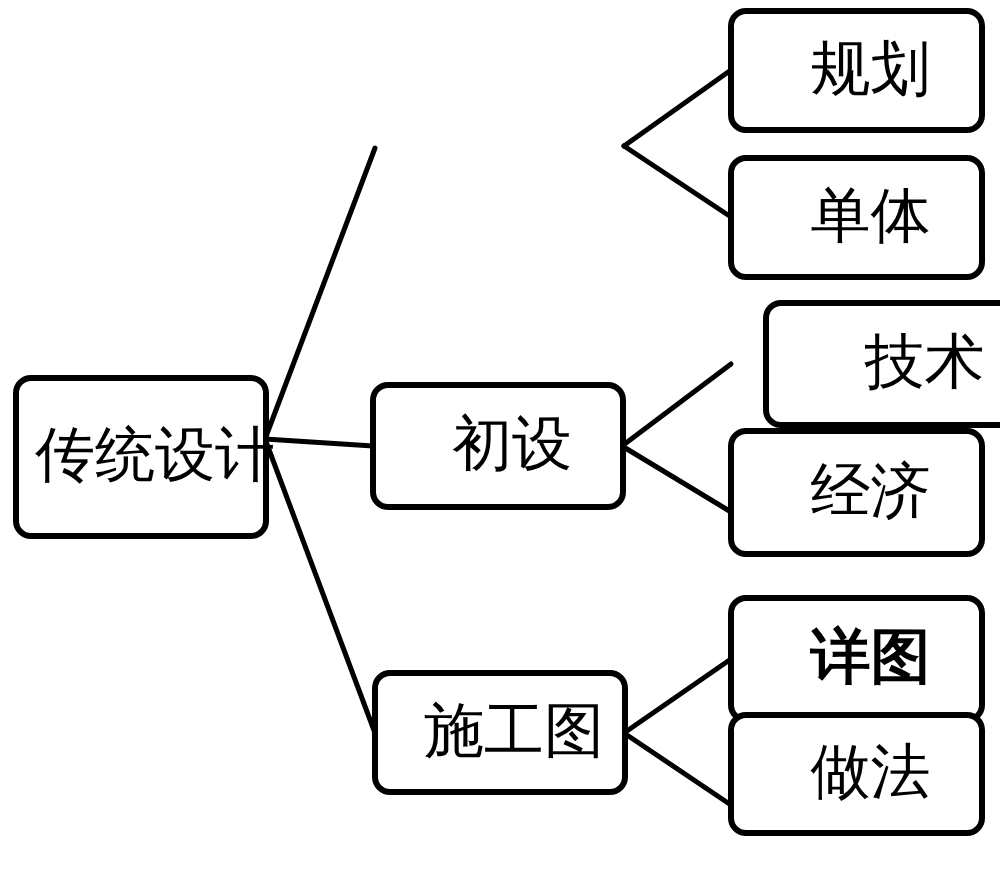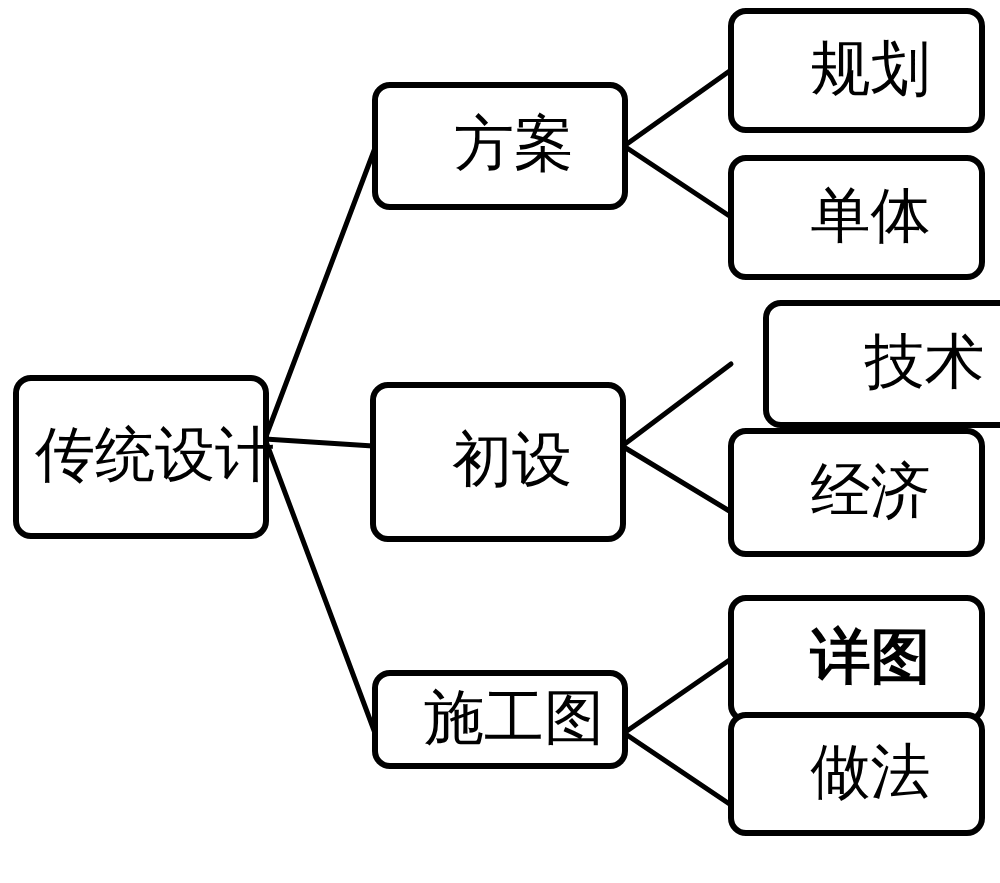--- a/index.html
+++ b/index.html
@@ -43,22 +43,22 @@
   .node .label {
     font-size: 60px;
     line-height: 1;
     color: #000000;
     white-space: nowrap;
     padding-bottom: 4px;
   }
   
   #node-root      { left: 13px;  top: 375px; width: 256px; height: 164px; }
   #node-branch-0  { left: 372px; top: 82px;  width: 256px; height: 128px; }
-  #node-branch-1  { left: 370px; top: 382px; width: 256px; height: 160px; }
-  #node-branch-2  { left: 372px; top: 670px; width: 256px; height: 99px; }
+  #node-branch-1  { left: 370px; top: 382px; width: 256px; height: 128px; }
+  #node-branch-2  { left: 372px; top: 670px; width: 256px; height: 125px; }
   #node-leaf-0-0  { left: 728px; top: 8px;   width: 257px; height: 125px; }
   #node-leaf-0-1  { left: 728px; top: 155px; width: 257px; height: 125px; }
   #node-leaf-1-0  { left: 763px; top: 300px; width: 295px; height: 128px; }
   #node-leaf-1-1  { left: 728px; top: 428px; width: 257px; height: 129px; }
   #node-leaf-2-0  { left: 728px; top: 595px; width: 257px; height: 128px; font-weight: bold; }
   #node-leaf-2-1  { left: 728px; top: 712px; width: 257px; height: 124px; }
 </style>
 </head>
 <body>
 
@@ -73,23 +73,20 @@
     <line x1="622" y1="446" x2="731" y2="364"></line>
     <line x1="622" y1="446" x2="731" y2="512"></line>
     <line x1="624" y1="733" x2="731" y2="659"></line>
     <line x1="624" y1="733" x2="731" y2="805"></line>
   </svg>
 
   <div class="node" id="node-root">
     <span class="label">传统设计</span>
   </div>
 
-  <div class="node" id="node-branch-0">
-    <span class="label">方案</span>
-  </div>
 
   <div class="node" id="node-branch-1">
     <span class="label">初设</span>
   </div>
 
   <div class="node" id="node-branch-2">
     <span class="label">施工图</span>
   </div>
 
   <div class="node" id="node-leaf-0-0">

